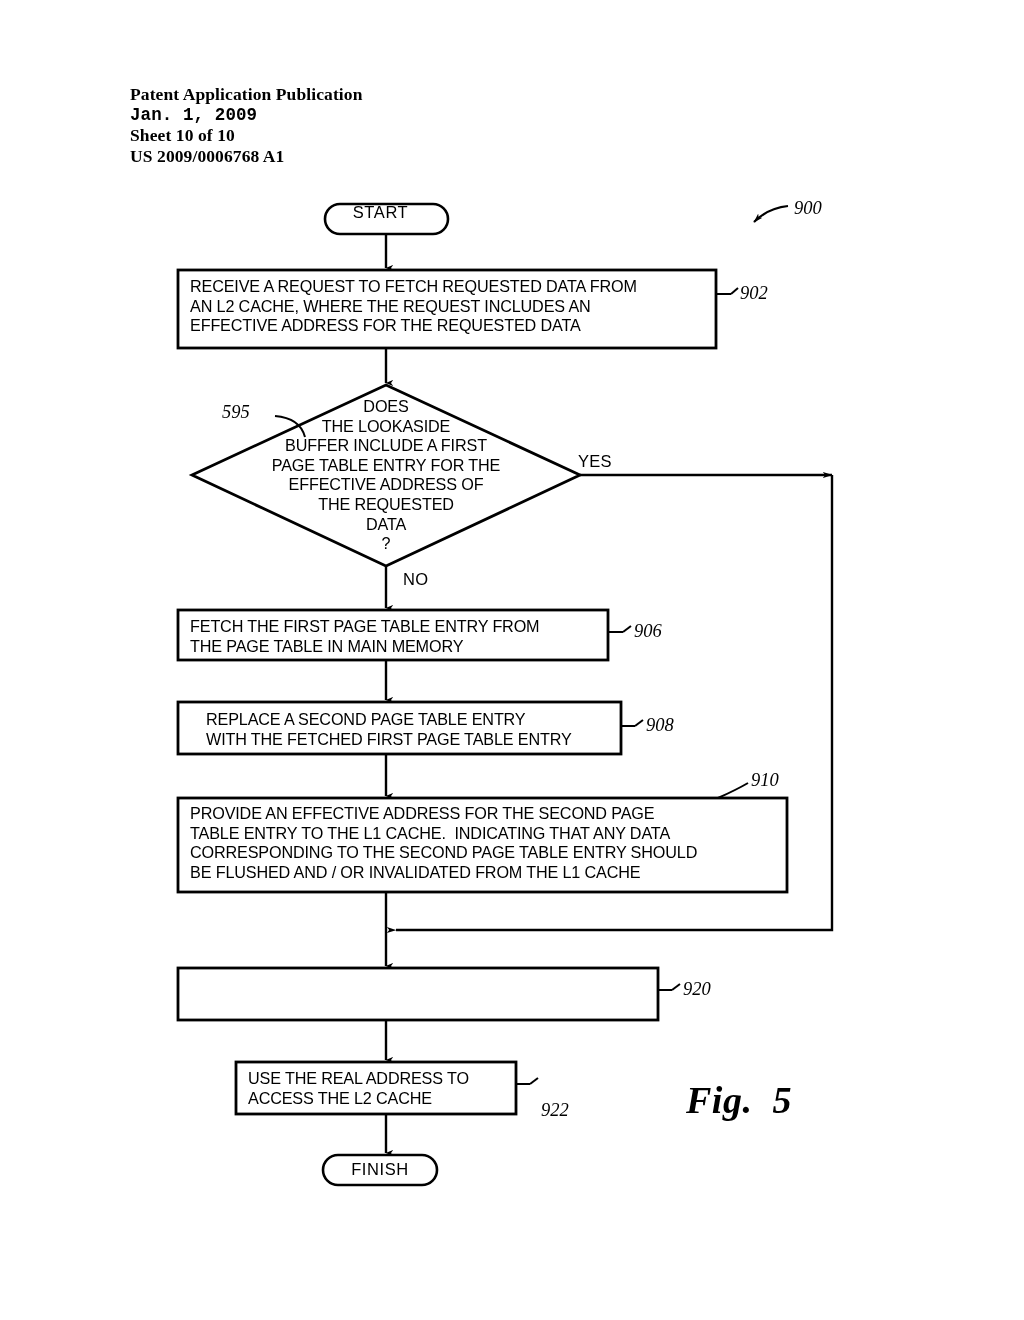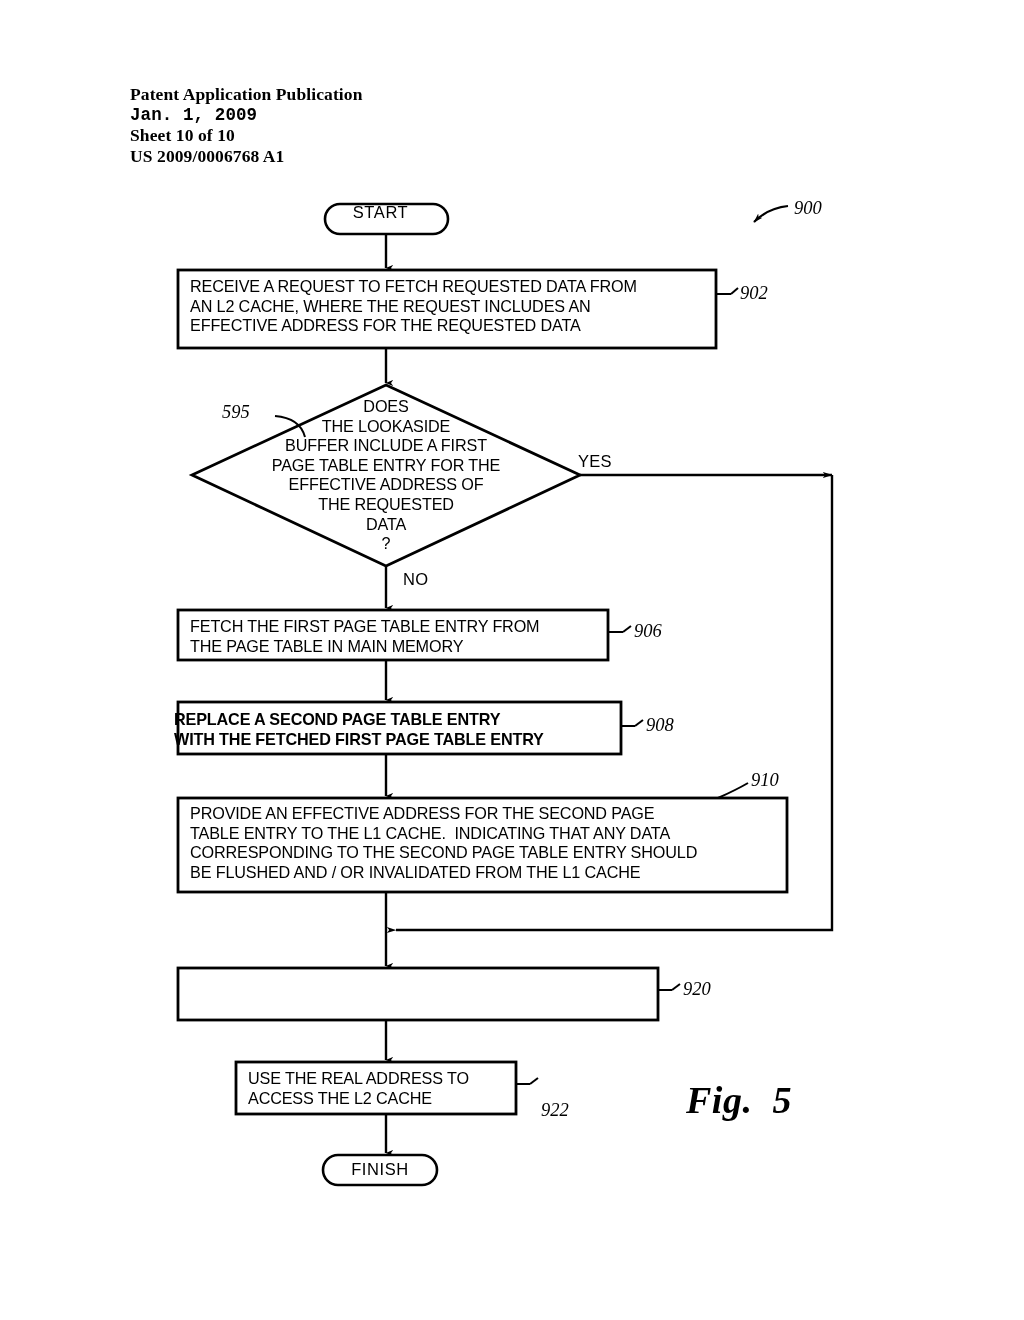--- a/index.html
+++ b/index.html
@@ -203,21 +203,21 @@
 BUFFER INCLUDE A FIRST
 PAGE TABLE ENTRY FOR THE
 EFFECTIVE ADDRESS OF
 THE REQUESTED
 DATA
 ?</div>
 
   <div class="node-text left" style="left:190px; top:617px; width:410px;">FETCH THE FIRST PAGE TABLE ENTRY FROM
 THE PAGE TABLE IN MAIN MEMORY</div>
 
-  <div class="node-text left" style="left:174px; top:710px; width:425px;font-weight:bold;">REPLACE A SECOND PAGE TABLE ENTRY
+  <div class="node-text left" style="left:206px; top:710px; width:425px;">REPLACE A SECOND PAGE TABLE ENTRY
 WITH THE FETCHED FIRST PAGE TABLE ENTRY</div>
 
   <div class="node-text left" style="left:190px; top:804px; width:592px;">PROVIDE AN EFFECTIVE ADDRESS FOR THE SECOND PAGE
 TABLE ENTRY TO THE L1 CACHE.  INDICATING THAT ANY DATA
 CORRESPONDING TO THE SECOND PAGE TABLE ENTRY SHOULD
 BE FLUSHED AND / OR INVALIDATED FROM THE L1 CACHE</div>
 
 
   <div class="node-text left" style="left:248px; top:1069px; width:262px;">USE THE REAL ADDRESS TO
 ACCESS THE L2 CACHE</div>

